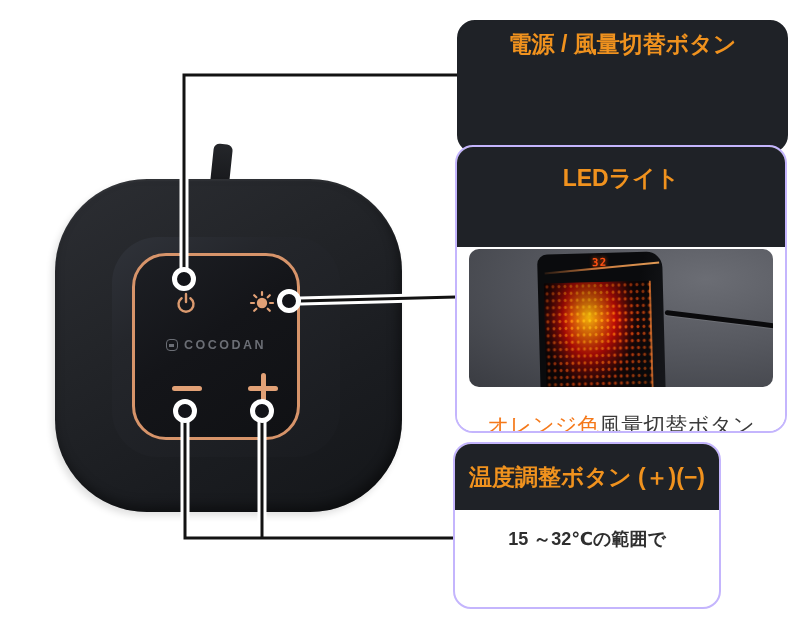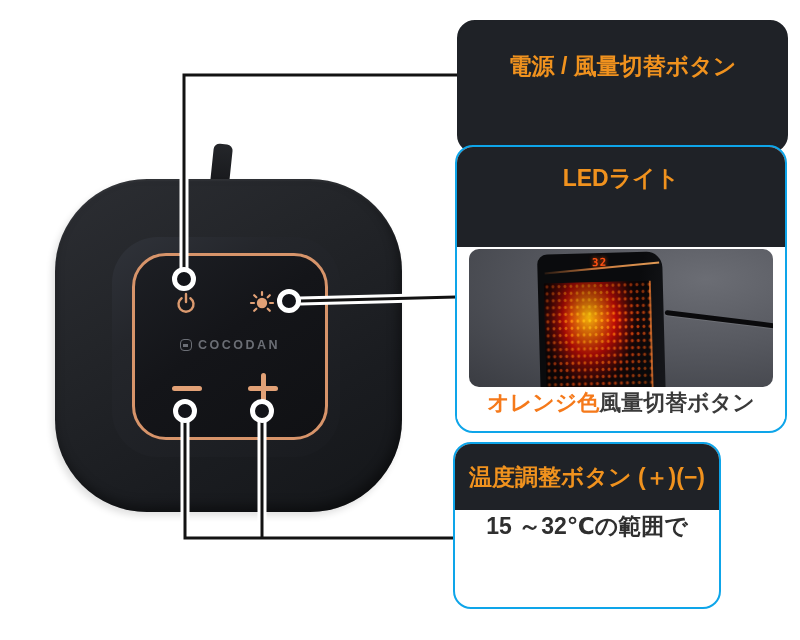--- a/index.html
+++ b/index.html
@@ -18,48 +18,48 @@
     border-radius:92px;z-index:1;
     background:linear-gradient(150deg,#2c2e33 0%,#232529 35%,#1a1c20 70%,#141619 100%);
     box-shadow:-3px 4px 7px rgba(0,0,0,0.12), inset 0 2px 2px rgba(255,255,255,0.05), inset -3px -6px 12px rgba(0,0,0,0.45);
   }
   .device-molding{
     position:absolute;left:112px;top:237px;width:228px;height:220px;
     border-radius:46px;z-index:1;
     background:linear-gradient(145deg,#30333a 0%,#24262b 30%,#191b1f 100%);
   }
   .control-panel{
-    position:absolute;left:132px;top:253px;width:196px;height:187px;
+    position:absolute;left:132px;top:253px;width:168px;height:187px;
     border-radius:34px;border:3px solid #d7946a;box-sizing:border-box;z-index:2;
     background:linear-gradient(145deg,#1d1f24 0%,#141519 45%,#101114 100%);
   }
   .ctl{position:absolute;}
   .power-btn{left:39px;top:35px;width:24px;height:24px;}
   .light-btn{left:113px;top:32px;width:28px;height:28px;}
   .brand-row{left:0;top:81px;width:100%;height:16px;display:flex;justify-content:center;align-items:center;gap:6px;}
   .brand-glyph{width:12px;height:12px;border:1.5px solid #6b6e75;border-radius:4px;position:relative;box-sizing:border-box;}
   .brand-glyph::after{content:"";position:absolute;left:2px;top:4px;width:5px;height:2.5px;background:#6b6e75;}
   .brand-text{color:#6b6e75;font-size:12.5px;font-weight:bold;letter-spacing:2.5px;}
   .minus-btn{left:37px;top:130px;width:30px;height:5px;background:#e2a176;border-radius:2.5px;}
   .plus-btn{left:113px;top:117px;width:30px;height:30px;}
   .plus-h{position:absolute;left:0;top:12.5px;width:30px;height:5px;background:#e2a176;border-radius:2.5px;}
   .plus-v{position:absolute;left:12.5px;top:0;width:5px;height:30px;background:#e2a176;border-radius:2.5px;}
   
   .callout-svg{position:absolute;left:0;top:0;z-index:3;pointer-events:none;}
   
   .co-box{position:absolute;box-sizing:border-box;border-radius:18px;overflow:hidden;z-index:4;}
   .co-dark{background:#1f2227;border:2px solid #1f2227;}
-  .co-light{background:#ffffff;border:2px solid #0ea5e9;}
+  .co-light{background:#ffffff;border:2px solid #c4b5fd;}
   .co-header{background:#1f2227;color:#f0921e;font-weight:bold;font-size:23px;text-align:center;}
-  .box-power{left:457px;top:20px;width:331px;height:133px;padding-top:26px;line-height:36px;}
+  .box-power{left:457px;top:20px;width:331px;height:133px;padding-top:4px;line-height:36px;}
   .box-led{left:455px;top:145px;width:332px;height:288px;}
   .box-led .co-header{height:100px;padding-top:13px;line-height:36px;box-sizing:border-box;}
   .box-temp{left:453px;top:442px;width:268px;height:167px;}
   .box-temp .co-header{height:66px;display:flex;align-items:center;justify-content:center;}
-  .temp-body{color:#2f2f2f;font-size:23px;font-weight:600;text-align:center;line-height:33px;}
+  .temp-body{color:#2f2f2f;font-size:18px;font-weight:600;text-align:center;line-height:33px;padding-top:13px;}
   
   .heater-photo{
     position:relative;margin:2px 12px 0 12px;height:138px;border-radius:10px;overflow:hidden;
     background:radial-gradient(ellipse at 78% 22%,#6b6d74 0%,#56585f 45%,#3a3c42 100%);
   }
   .heater-tower{
     position:absolute;left:23%;top:3%;width:41%;height:110%;
     background:linear-gradient(100deg,#0a0b0d 70%,#17181c 100%);
     border-radius:10px 16px 0 0;transform:rotate(-1.5deg);
   }
@@ -79,21 +79,21 @@
   .tower-mesh::before{content:"";position:absolute;inset:0;
     background:radial-gradient(ellipse at 42% 28%,rgba(255,220,100,0.95) 0%,rgba(255,130,25,0.75) 30%,rgba(150,35,8,0.35) 55%,rgba(0,0,0,0) 78%);
     mix-blend-mode:hard-light;}
   .tower-mesh::after{content:"";position:absolute;inset:0;
     background:linear-gradient(180deg,rgba(0,0,0,0.35) 0%,rgba(0,0,0,0) 30%,rgba(0,0,0,0.35) 85%),
                linear-gradient(90deg,rgba(0,0,0,0.4) 0%,rgba(0,0,0,0) 25%,rgba(0,0,0,0) 70%,rgba(0,0,0,0.35) 100%);}
   .photo-cord{position:absolute;right:-2%;top:54%;width:38%;height:5px;background:#0a0a0c;
     border-radius:3px;transform:rotate(7deg);transform-origin:right center;box-shadow:0 1px 0 rgba(255,255,255,0.1);}
   .photo-caption{
     height:32px;display:flex;align-items:center;justify-content:center;
-    font-size:22px;font-weight:bold;color:#3a3a3a;background:#ffffff;
+    font-size:22px;font-weight:normal;color:#3a3a3a;background:#ffffff;margin-top:23px;
   }
   .caption-highlight{color:#f5791a;}
 </style>
 </head>
 <body>
 
 <div class="stage">
 
   <div class="cord-stub"></div>
   <div class="device-body"></div>

